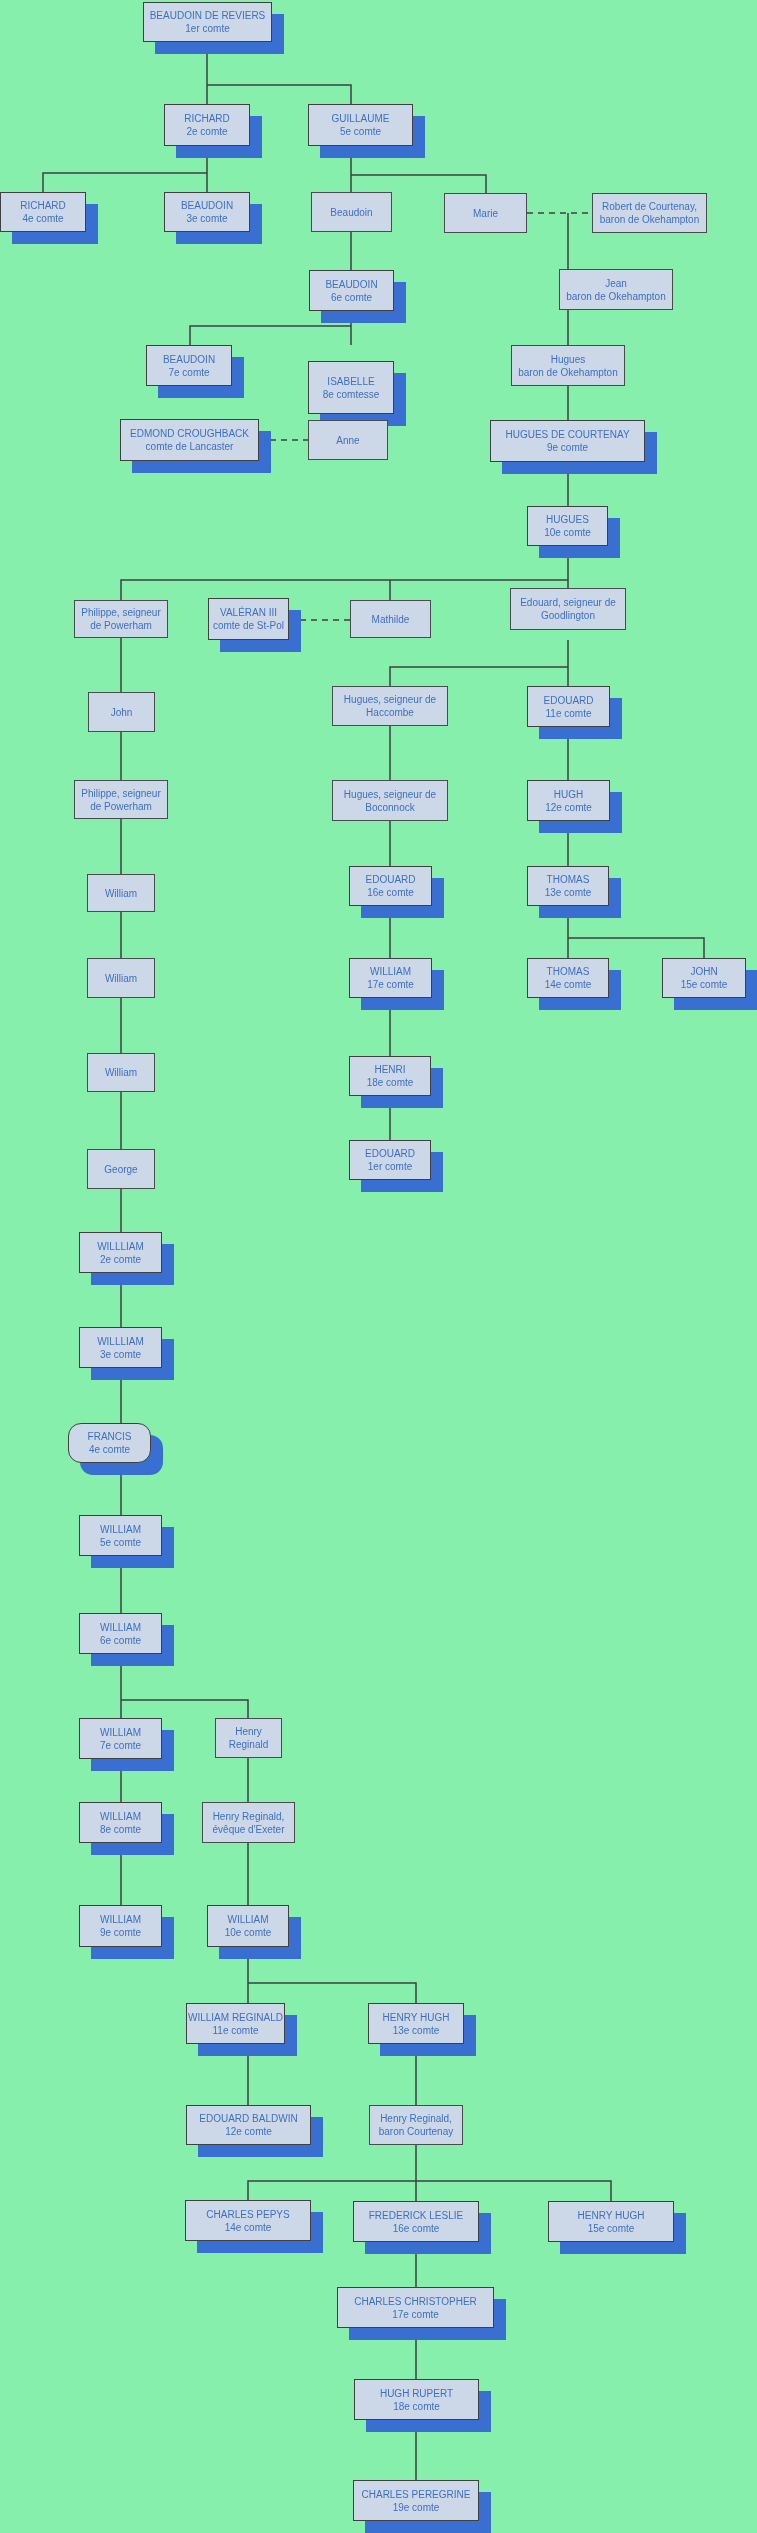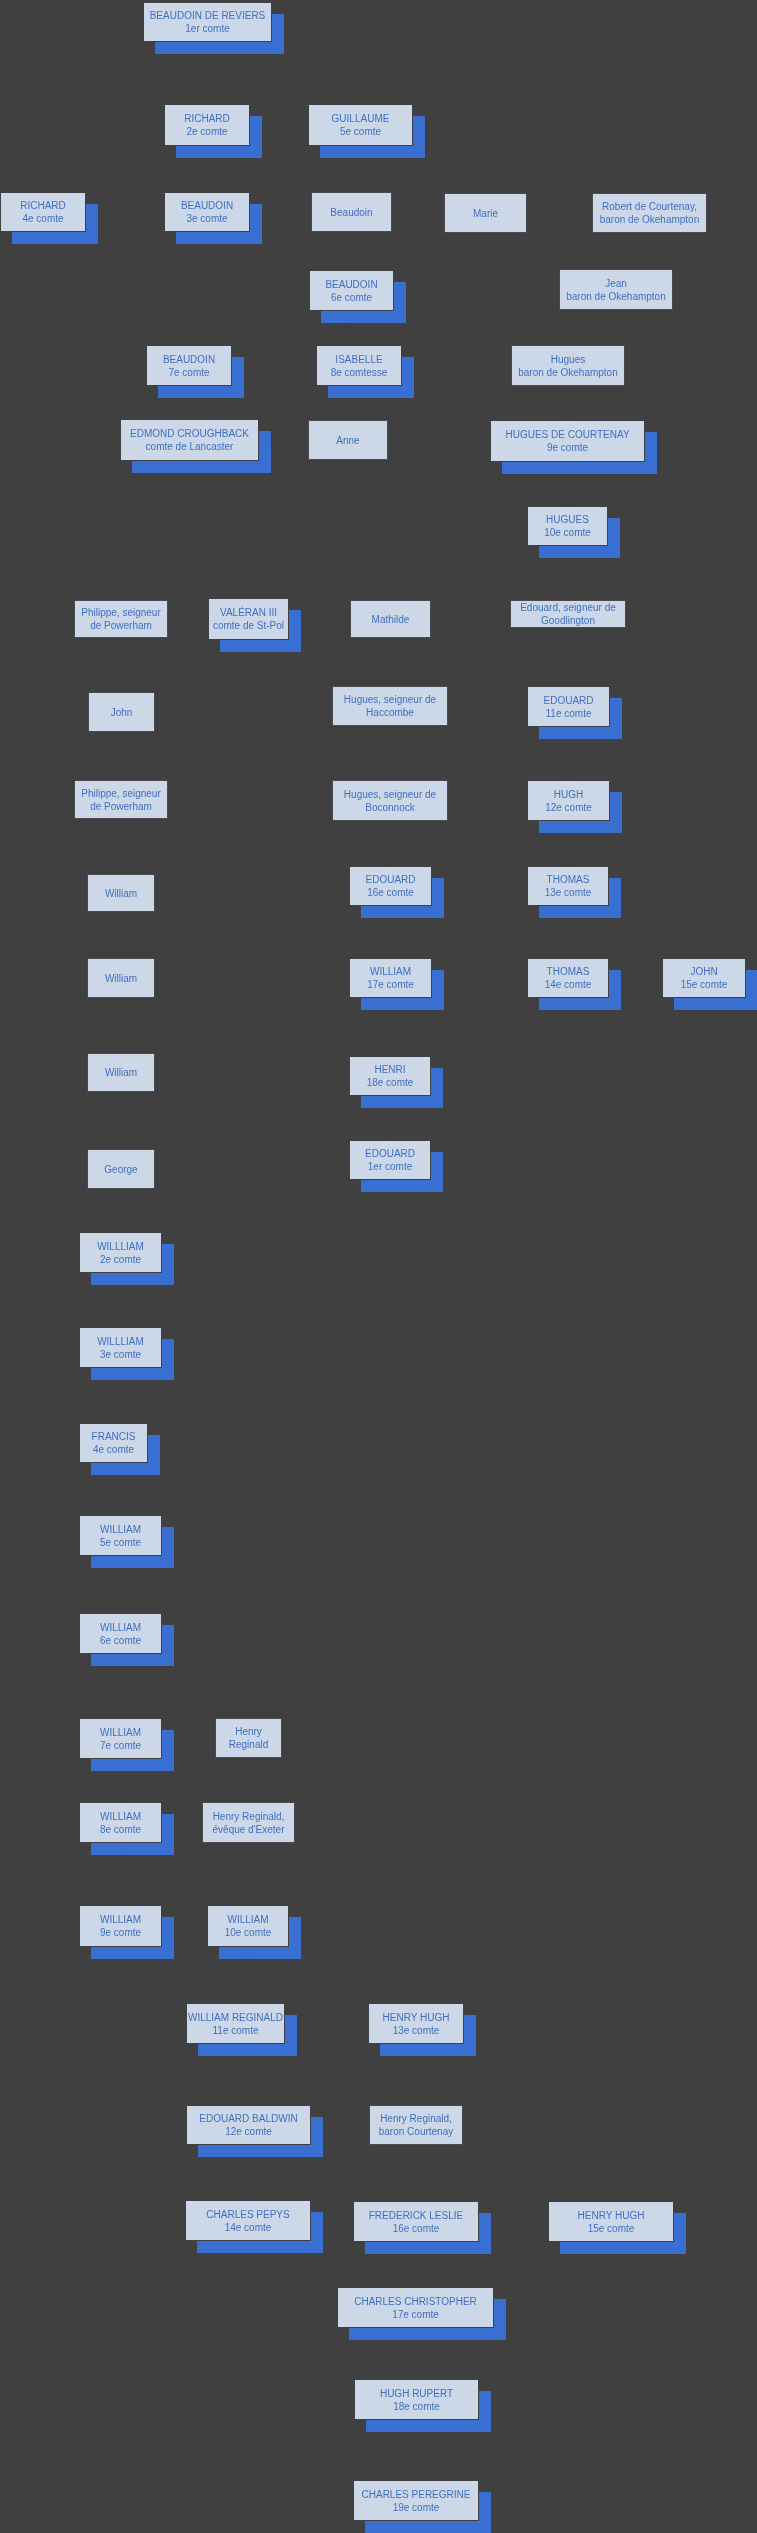--- a/index.html
+++ b/index.html
@@ -1,17 +1,17 @@
 <!DOCTYPE html>
 <html><head>
 <meta charset="utf-8">
 <style>
   html,body{margin:0;padding:0;background:#ffffff;}
   body{font-family:"Liberation Sans", sans-serif;}
-  .canvas{position:relative;width:757px;height:2533px;background:#404040;overflow:hidden;}
+  .canvas{position:relative;width:757px;height:2533px;background:#86efac;overflow:hidden;}
   .connector-layer{position:absolute;left:0;top:0;z-index:1;}
   .connector-layer polyline{fill:none;stroke:#3f3f41;stroke-width:1.5;}
   .connector-layer polyline.dashed{stroke-dasharray:6,5;}
   .node{
     position:absolute;z-index:2;box-sizing:border-box;
     background:#ccd8e7;border:1.6px solid #4a4b4e;
     display:flex;flex-direction:column;align-items:center;justify-content:center;
     text-align:center;color:#3f6fc1;font-size:10px;line-height:13px;
     padding:2px 2px;
   }
@@ -117,21 +117,21 @@
       <span class="l2">6e comte</span>
     </div>
     <div class="node" style="left: 511px; top: 269px; width: 114px; height: 41px; margin-left: 48px;">
       <span class="l1">Jean</span>
       <span class="l2">baron de Okehampton</span>
     </div>
     <div class="node emph" style="left: 146px; top: 345px; width: 86px; height: 41px;">
       <span class="l1">BEAUDOIN</span>
       <span class="l2">7e comte</span>
     </div>
-    <div class="node emph" style="left: 308px; top: 345px; width: 86px; height: 41px; margin-left: 8px;">
+    <div class="node emph" style="left: 308px; top: 361px; width: 86px; height: 53px;">
       <span class="l1">ISABELLE</span>
       <span class="l2">8e comtesse</span>
     </div>
     <div class="node" style="left: 511px; top: 345px; width: 114px; height: 41px;">
       <span class="l1">Hugues</span>
       <span class="l2">baron de Okehampton</span>
     </div>
     <div class="node emph" style="left: 120px; top: 419px; width: 139px; height: 42px;">
       <span class="l1">EDMOND CROUGHBACK</span>
       <span class="l2">comte de Lancaster</span>
@@ -151,21 +151,21 @@
       <span class="l1">Philippe, seigneur</span>
       <span class="l2">de Powerham</span>
     </div>
     <div class="node emph" style="left: 208px; top: 598px; width: 81px; height: 42px;">
       <span class="l1">VALÉRAN III</span>
       <span class="l2">comte de St-Pol</span>
     </div>
     <div class="node" style="left: 350px; top: 600px; width: 81px; height: 38px;">
       <span class="l1">Mathilde</span>
     </div>
-    <div class="node" style="left: 510px; top: 600px; width: 116px; height: 28px;">
+    <div class="node" style="left: 510px; top: 588px; width: 116px; height: 42px;">
       <span class="l1">Edouard, seigneur de</span>
       <span class="l2">Goodlington</span>
     </div>
     <div class="node" style="left: 88px; top: 692px; width: 67px; height: 40px;">
       <span class="l1">John</span>
     </div>
     <div class="node" style="left: 332px; top: 686px; width: 116px; height: 40px;">
       <span class="l1">Hugues, seigneur de</span>
       <span class="l2">Haccombe</span>
     </div>
@@ -226,21 +226,21 @@
       <span class="l1">George</span>
     </div>
     <div class="node emph" style="left: 79px; top: 1232px; width: 83px; height: 41px;">
       <span class="l1">WILLLIAM</span>
       <span class="l2">2e comte</span>
     </div>
     <div class="node emph" style="left: 79px; top: 1327px; width: 83px; height: 41px;">
       <span class="l1">WILLLIAM</span>
       <span class="l2">3e comte</span>
     </div>
-    <div class="node emph" style="left: 79px; top: 1423px; width: 69px; height: 40px;">
+    <div class="node emph" style="left: 68px; top: 1423px; width: 83px; height: 40px; border-radius: 13px;">
       <span class="l1">FRANCIS</span>
       <span class="l2">4e comte</span>
     </div>
     <div class="node emph" style="left: 79px; top: 1515px; width: 83px; height: 41px;">
       <span class="l1">WILLIAM</span>
       <span class="l2">5e comte</span>
     </div>
     <div class="node emph" style="left: 79px; top: 1613px; width: 83px; height: 41px;">
       <span class="l1">WILLIAM</span>
       <span class="l2">6e comte</span>

